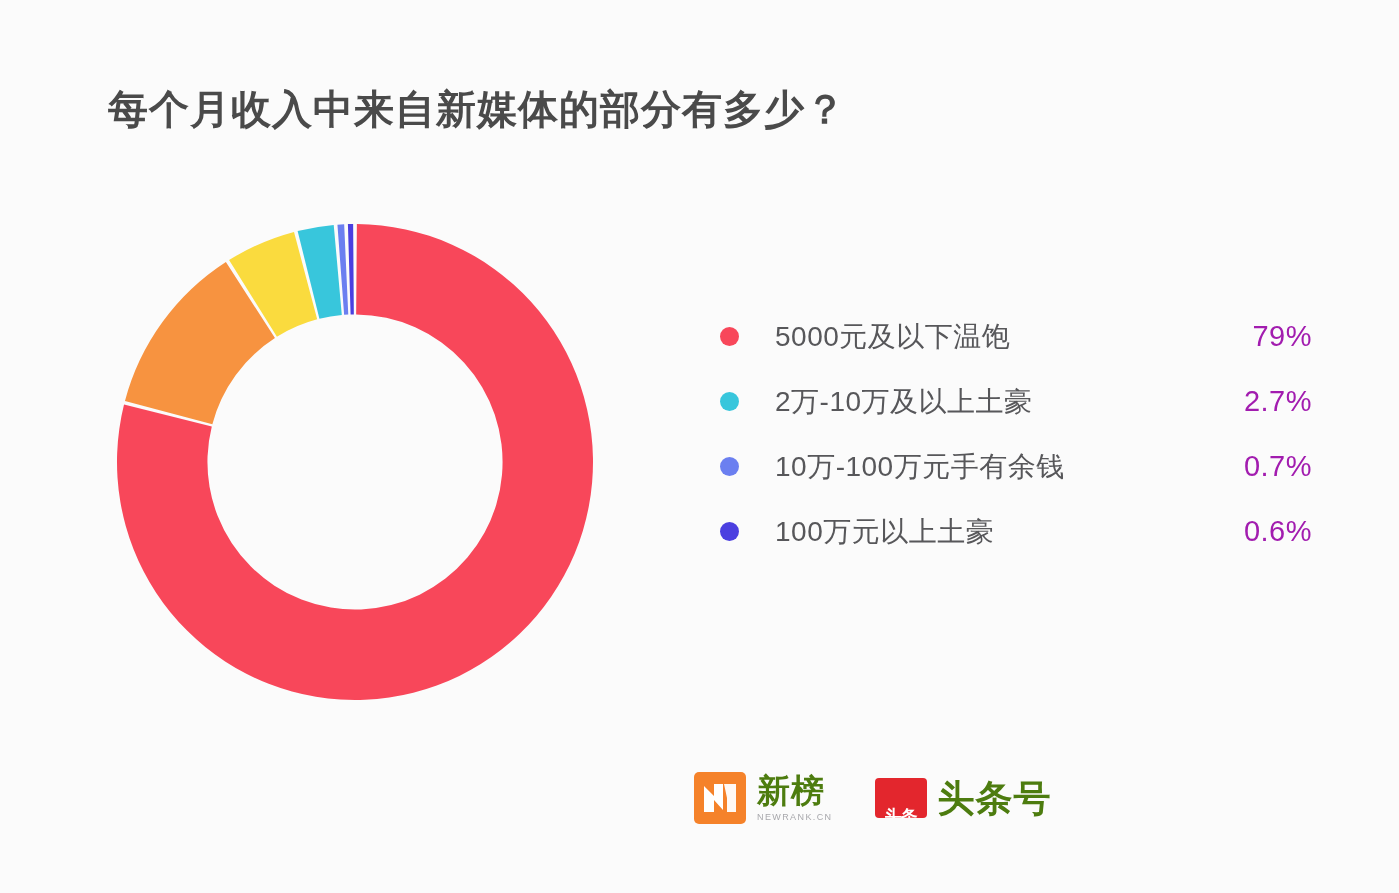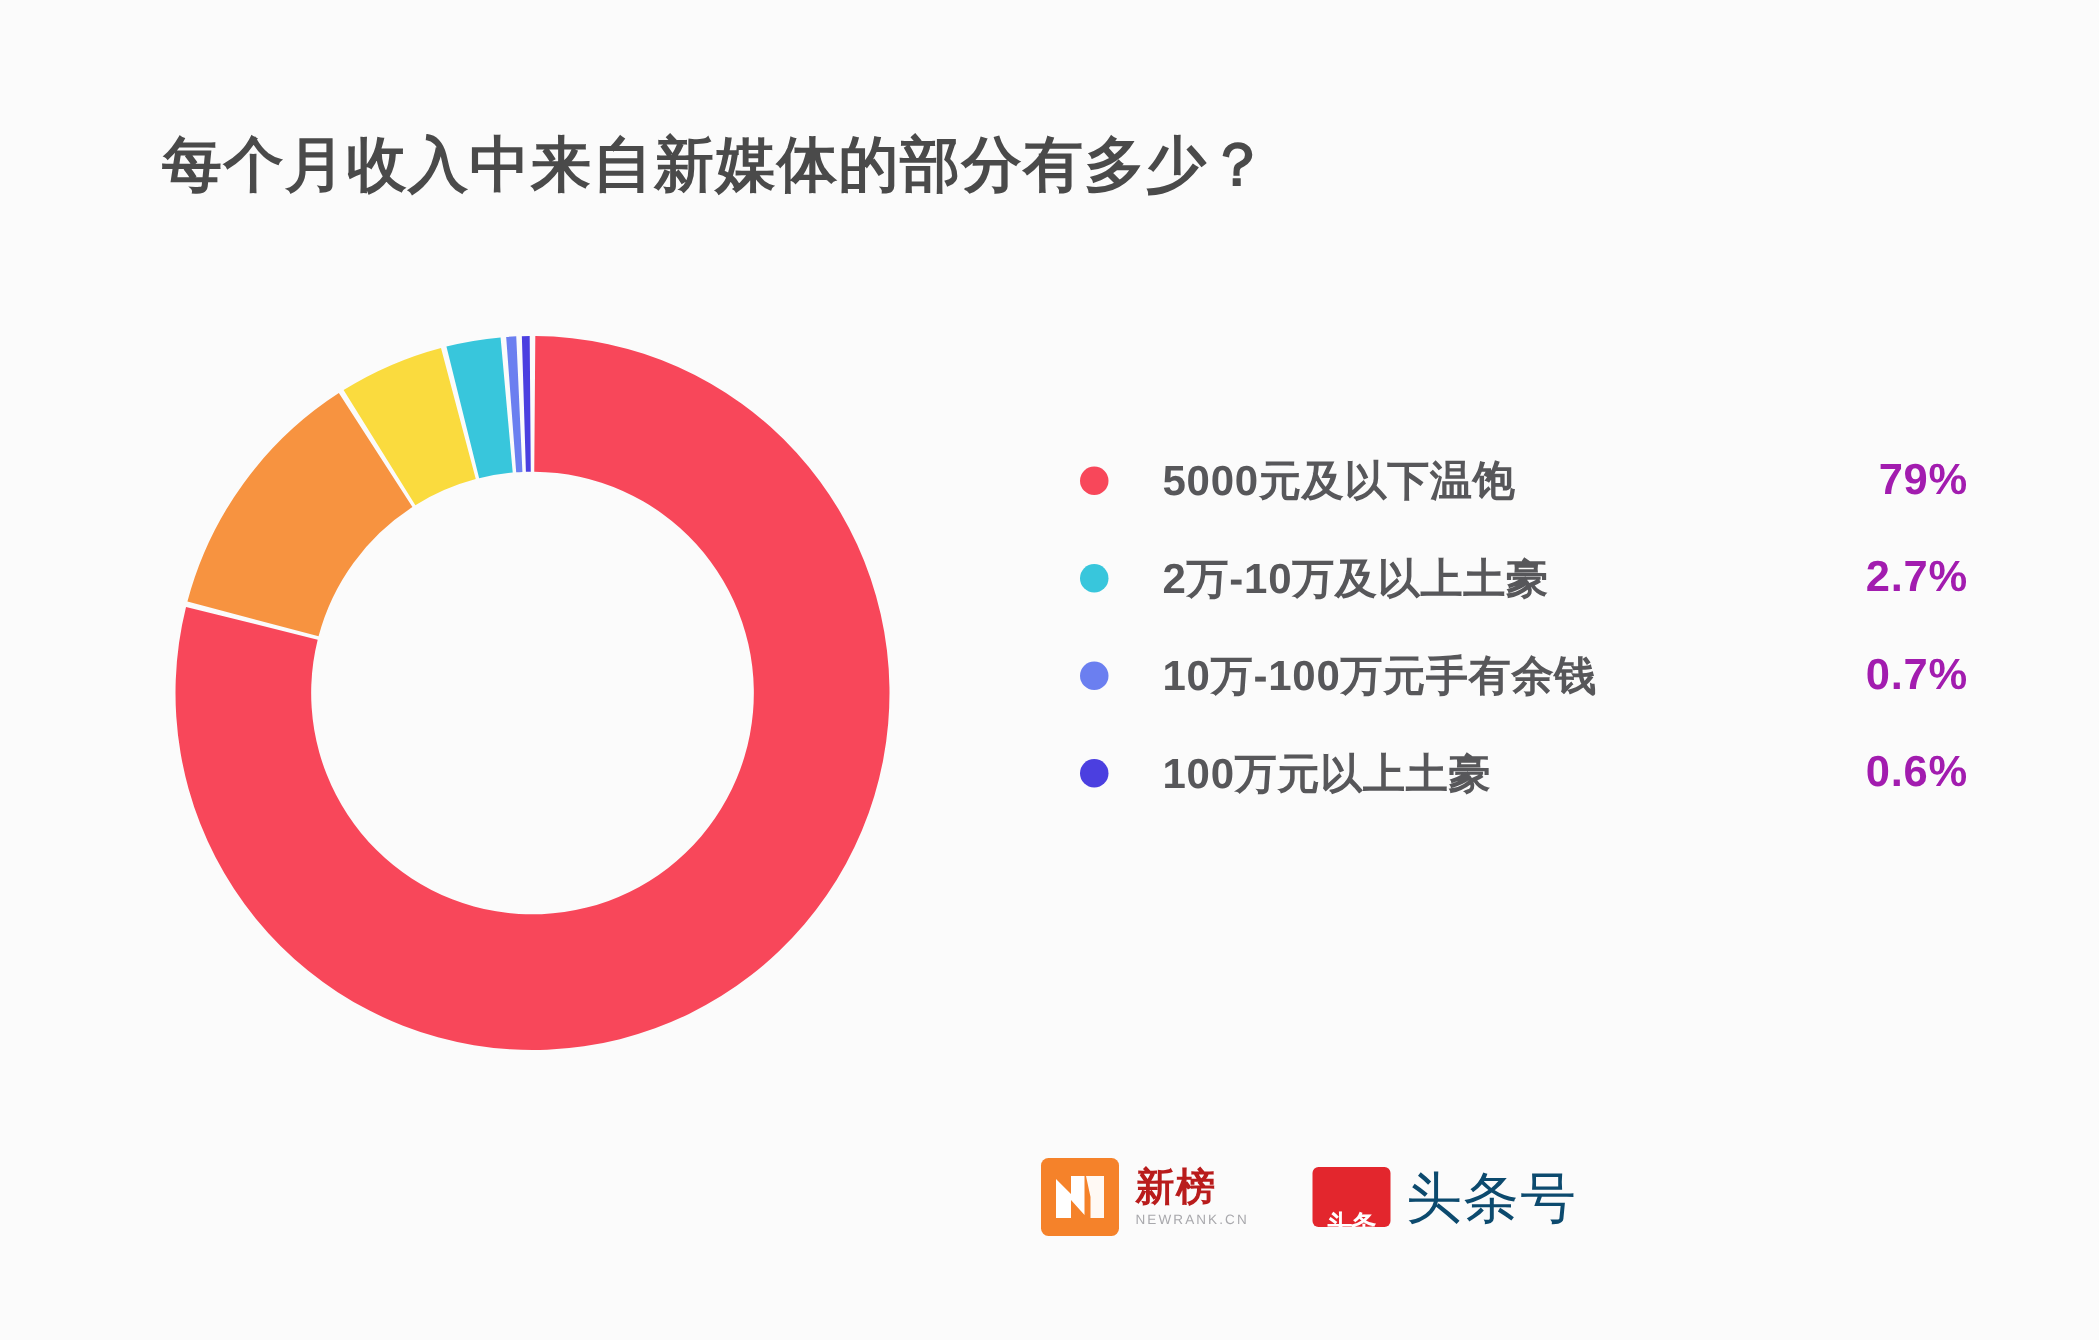--- a/index.html
+++ b/index.html
@@ -45,23 +45,22 @@
   #donut-svg {
     display: block;
     width: 480px;
     height: 480px;
   }
 
   
   #legend {
     position: absolute;
     left: 712px;
-    top: 288px;
+    top: 304px;
     width: 600px;
-    font-weight: bold;
   }
   .legend-row {
     position: relative;
     height: 65px;
     display: flex;
     align-items: center;
   }
   .legend-dot {
     width: 19px;
     height: 19px;
@@ -113,39 +112,39 @@
     height: 40px;
     border-radius: 4px;
   }
   .logo-text-wrap {
     margin-left: 11px;
     display: flex;
     flex-direction: column;
     justify-content: center;
   }
   .logo-cn {
-    font-size: 26px;
-    font-weight: bold;
-    color: #b91c1c;
+    font-size: 33px;
+    font-weight: bold;
+    color: #4d7c0f;
     letter-spacing: 1px;
     line-height: 1.05;
     white-space: nowrap;
   }
   .logo-sub {
     font-size: 9px;
     color: #a8a8ac;
     letter-spacing: 1.4px;
     margin-top: 3px;
     white-space: nowrap;
     text-align: center;
   }
   .logo-cn-big {
     font-size: 37px;
-    font-weight: normal;
-    color: #0c4a6e;
+    font-weight: bold;
+    color: #4d7c0f;
     letter-spacing: 1px;
     line-height: 1;
     white-space: nowrap;
   }
   .mark-inner-text {
     position: absolute;
     inset: 0;
     display: flex;
     align-items: center;
     justify-content: center;

